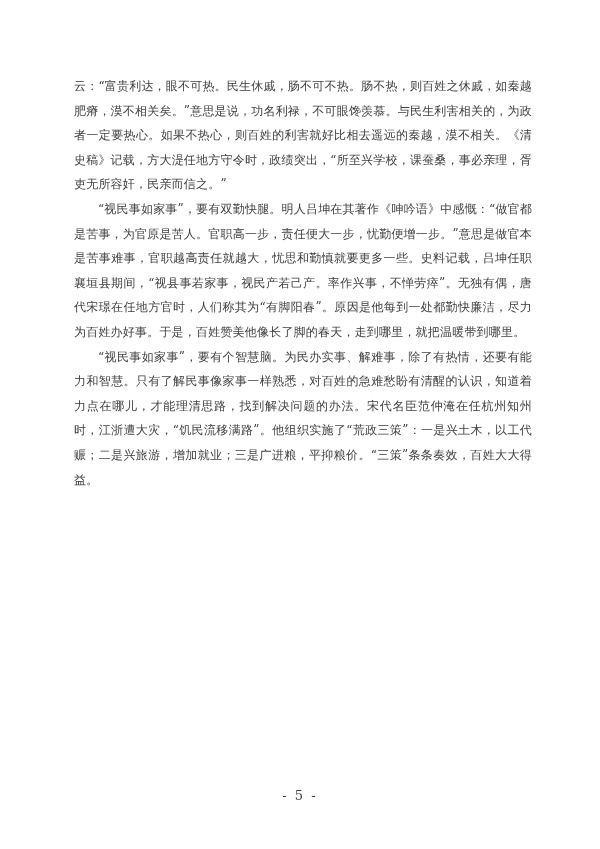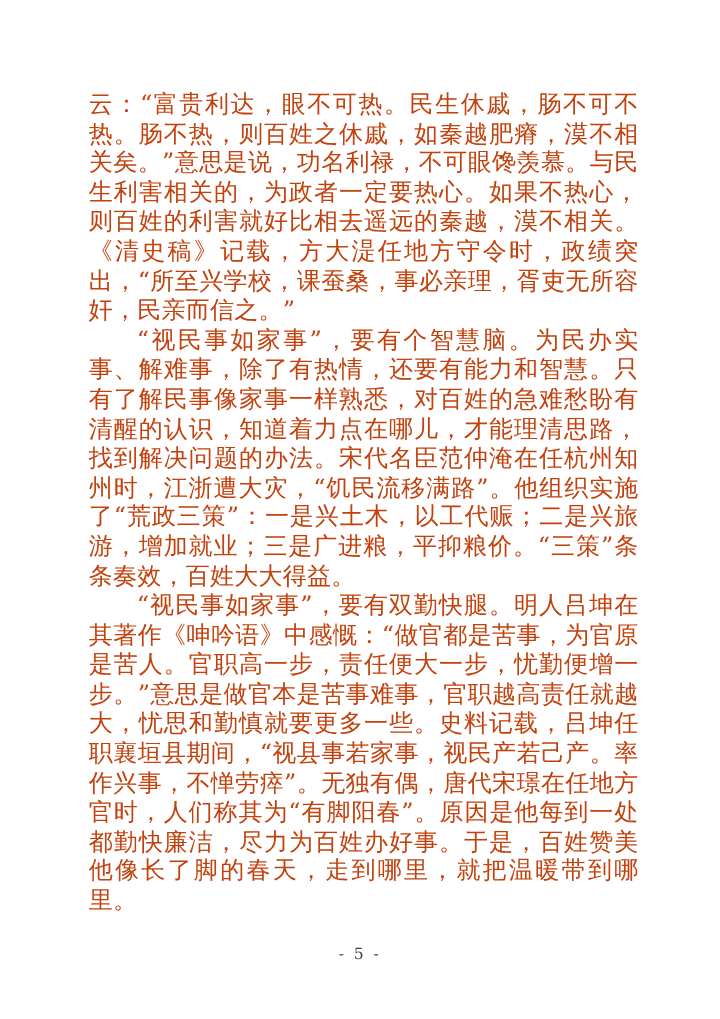--- a/index.html
+++ b/index.html
@@ -24,23 +24,23 @@
   }
   .doc-body {
     position: absolute;
     left: 74px;
     top: 74px;
     width: 458px;
   }
   .para {
     margin: 0;
     padding: 0;
-    font-size: 20px;
+    font-size: 12px;
     line-height: 24.6px;
-    color: #c2410c;
+    color: #404040;
     text-align: justify;
     text-justify: inter-ideograph;
     text-indent: 2em;
     letter-spacing: 0.2px;
     word-break: break-all;
   }
   .para.no-indent {
     text-indent: 0;
   }
   .page-footer {
@@ -53,17 +53,17 @@
     color: #3e3e3e;
     letter-spacing: 2px;
   }
 </style>
 </head>
 <body>
 
 <div class="page">
   <div class="doc-body">
     <p class="para no-indent">云：“富贵利达，眼不可热。民生休戚，肠不可不热。肠不热，则百姓之休戚，如秦越肥瘠，漠不相关矣。”意思是说，功名利禄，不可眼馋羡慕。与民生利害相关的，为政者一定要热心。如果不热心，则百姓的利害就好比相去遥远的秦越，漠不相关。《清史稿》记载，方大湜任地方守令时，政绩突出，“所至兴学校，课蚕桑，事必亲理，胥吏无所容奸，民亲而信之。”</p>
+    <p class="para">“视民事如家事”，要有双勤快腿。明人吕坤在其著作《呻吟语》中感慨：“做官都是苦事，为官原是苦人。官职高一步，责任便大一步，忧勤便增一步。”意思是做官本是苦事难事，官职越高责任就越大，忧思和勤慎就要更多一些。史料记载，吕坤任职襄垣县期间，“视县事若家事，视民产若己产。率作兴事，不惮劳瘁”。无独有偶，唐代宋璟在任地方官时，人们称其为“有脚阳春”。原因是他每到一处都勤快廉洁，尽力为百姓办好事。于是，百姓赞美他像长了脚的春天，走到哪里，就把温暖带到哪里。</p>
     <p class="para">“视民事如家事”，要有个智慧脑。为民办实事、解难事，除了有热情，还要有能力和智慧。只有了解民事像家事一样熟悉，对百姓的急难愁盼有清醒的认识，知道着力点在哪儿，才能理清思路，找到解决问题的办法。宋代名臣范仲淹在任杭州知州时，江浙遭大灾，“饥民流移满路”。他组织实施了“荒政三策”：一是兴土木，以工代赈；二是兴旅游，增加就业；三是广进粮，平抑粮价。“三策”条条奏效，百姓大大得益。</p>
-    <p class="para">“视民事如家事”，要有双勤快腿。明人吕坤在其著作《呻吟语》中感慨：“做官都是苦事，为官原是苦人。官职高一步，责任便大一步，忧勤便增一步。”意思是做官本是苦事难事，官职越高责任就越大，忧思和勤慎就要更多一些。史料记载，吕坤任职襄垣县期间，“视县事若家事，视民产若己产。率作兴事，不惮劳瘁”。无独有偶，唐代宋璟在任地方官时，人们称其为“有脚阳春”。原因是他每到一处都勤快廉洁，尽力为百姓办好事。于是，百姓赞美他像长了脚的春天，走到哪里，就把温暖带到哪里。</p>
   </div>
   <div class="page-footer">- 5 -</div>
 </div>
 
 </body></html>

